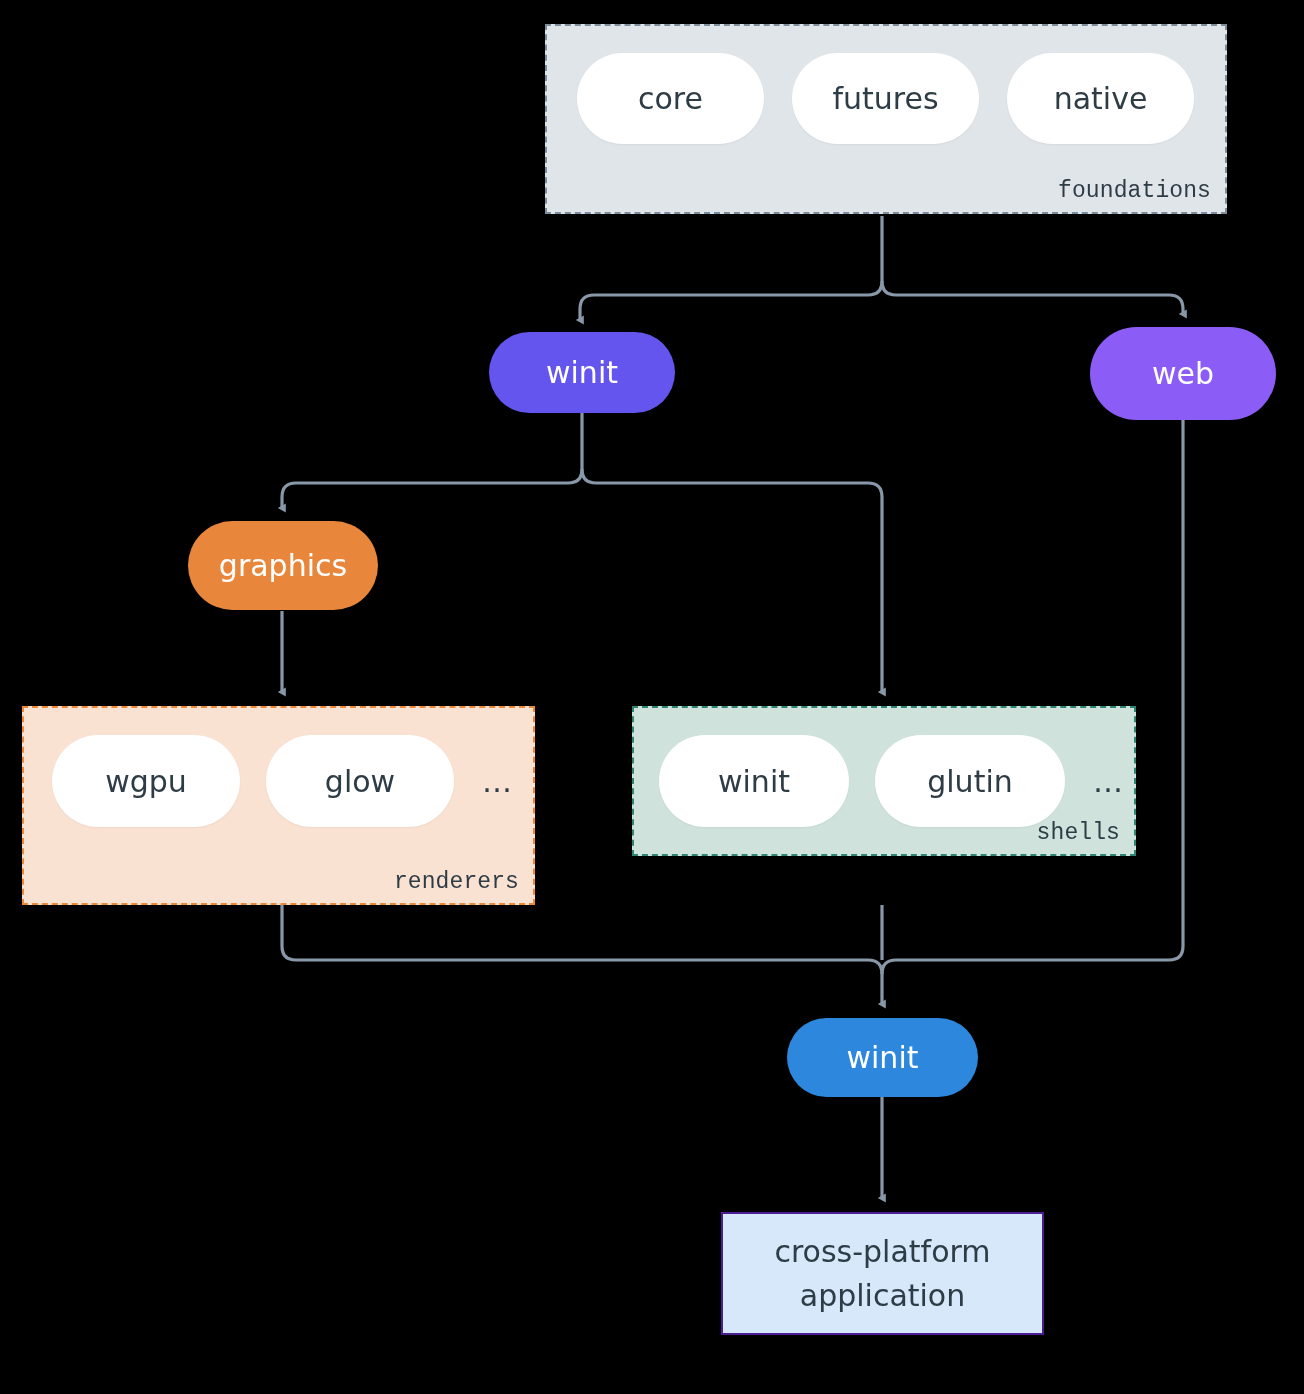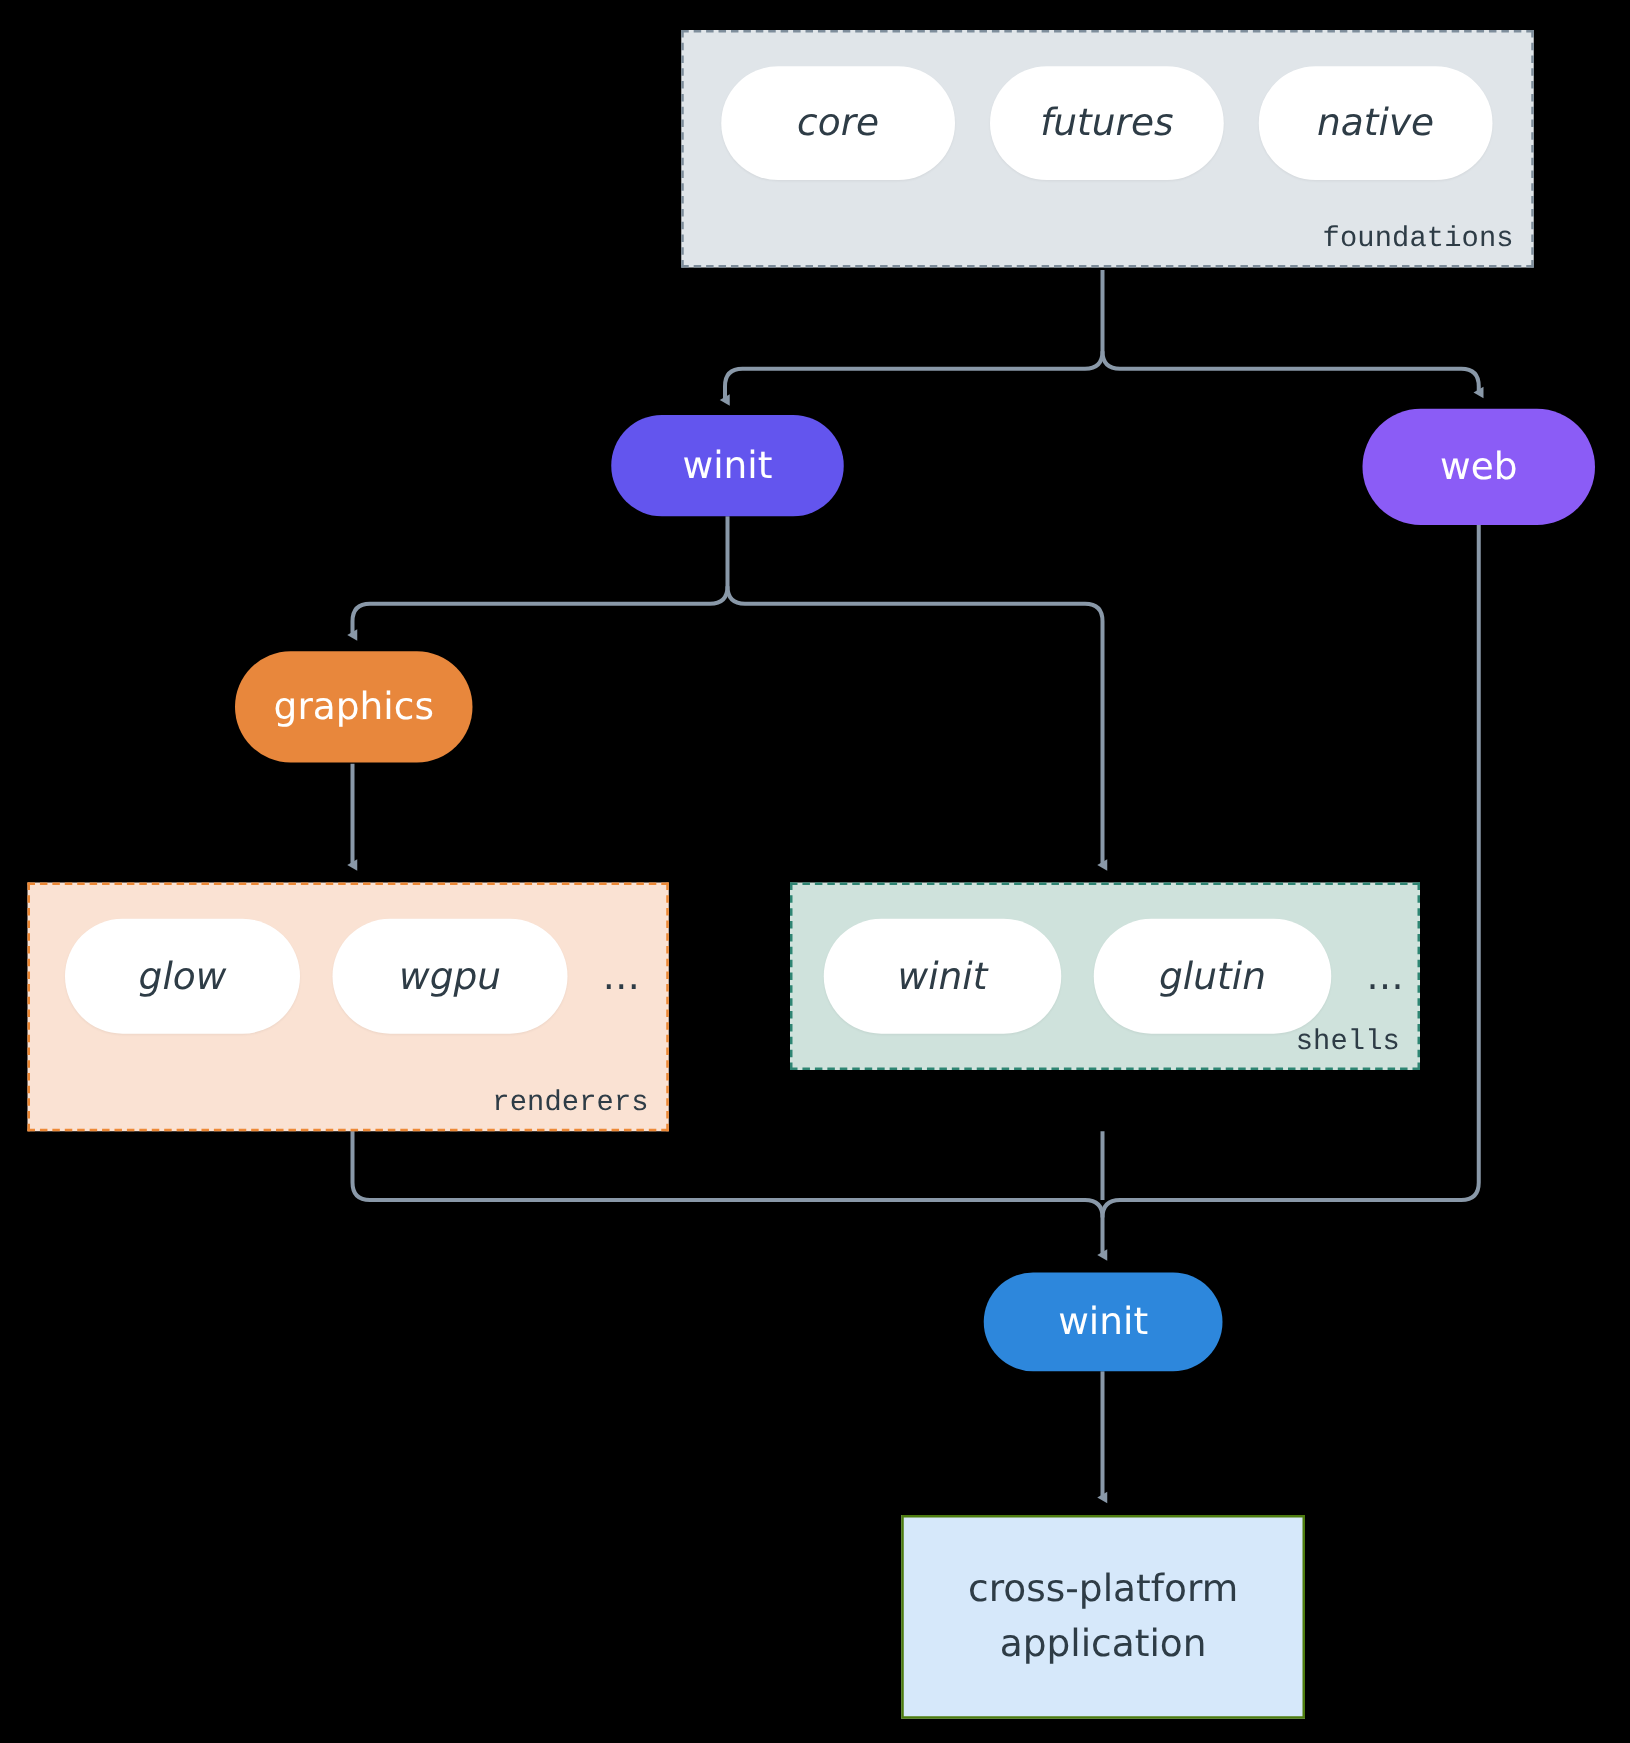--- a/index.html
+++ b/index.html
@@ -72,21 +72,20 @@
     height: 92px;
     min-width: 188px;
     display: flex;
     align-items: center;
     justify-content: center;
     font-size: 30px;
     color: #2E3C46;
     box-shadow: 0 1px 2px rgba(0,0,0,0.05);
     padding: 0 10px;
     box-sizing: border-box;
-    font-style: italic;
   }
   #group-foundations .chip-row { left: 30px; top: 27px; gap: 28px; }
   #group-foundations .chip { min-width: 187px; height: 91px; }
   .ellipsis {
     font-size: 30px;
     color: #2E3C46;
     padding-left: 2px;
     letter-spacing: 1px;
   }
   #group-renderers .chip-row { left: 28px; top: 27px; gap: 26px; }
@@ -123,23 +122,23 @@
   #node-iced {
     left: 787px; top: 1018px;
     width: 191px; height: 79px;
     background: #2D87DC;
   }
 
   
   #node-app {
     position: absolute;
     left: 721px; top: 1212px;
-    width: 323px; height: 163px;
+    width: 323px; height: 123px;
     background: #D6E8FA;
-    border: 2px solid #4d7c0f;
+    border: 2px solid #4c1d95;
     box-sizing: border-box;
     display: flex;
     flex-direction: column;
     align-items: center;
     justify-content: center;
     font-size: 30px;
     color: #2E3C46;
     line-height: 1.45;
     text-align: center;
   }
@@ -189,22 +188,22 @@
   <div class="node" id="node-web">
     <span>web</span>
   </div>
 
   <div class="node" id="node-graphics">
     <span>graphics</span>
   </div>
 
   <div class="group" id="group-renderers">
     <div class="chip-row">
+      <div class="chip">wgpu</div>
       <div class="chip">glow</div>
-      <div class="chip">wgpu</div>
       <div class="ellipsis">…</div>
     </div>
     <div class="group-label">renderers</div>
   </div>
 
   <div class="group" id="group-shells">
     <div class="chip-row">
       <div class="chip">winit</div>
       <div class="chip">glutin</div>
       <div class="ellipsis">…</div>

